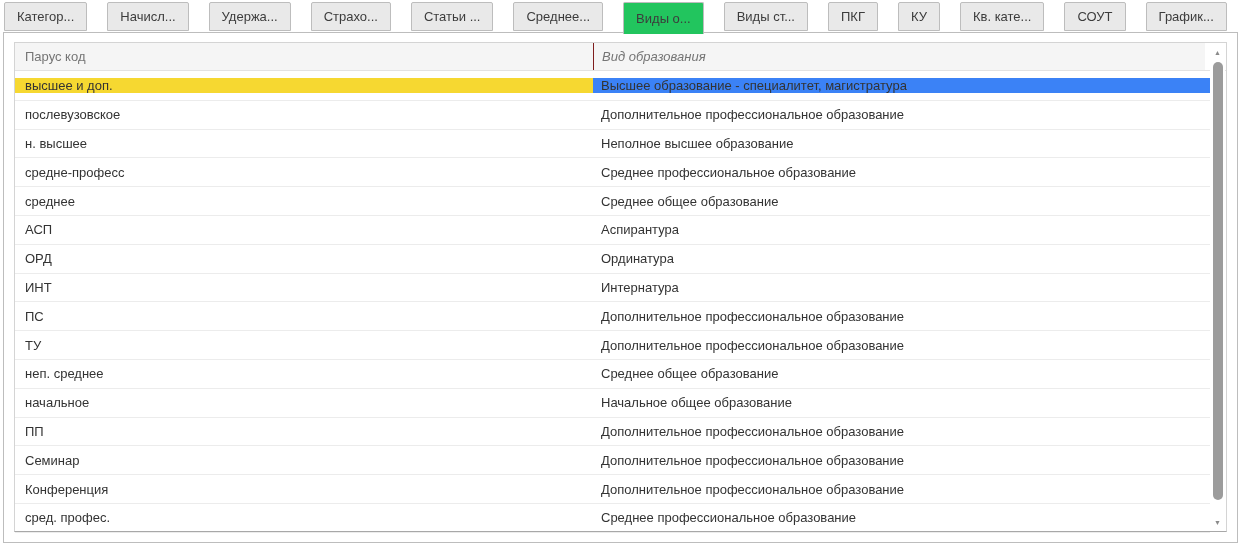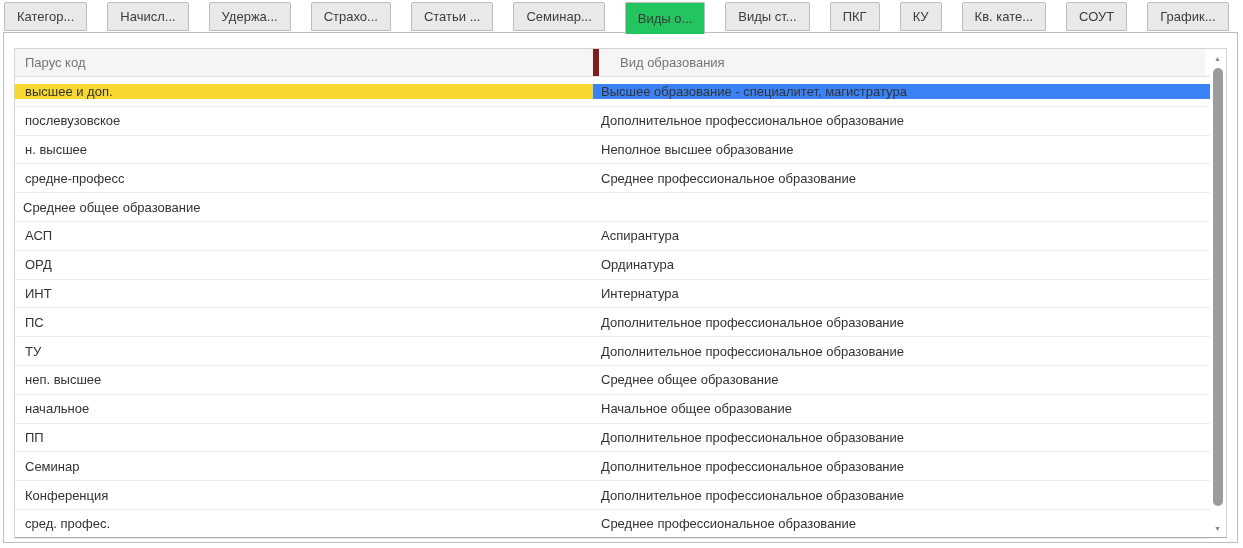--- a/index.html
+++ b/index.html
@@ -12,28 +12,28 @@
          border:1px solid #bdbdbd; border-radius:2px 2px 0 0;
          display:flex; align-items:center; font-size:13px; color:#3c3c3c;
          white-space:nowrap; cursor:default; }
   .tab.active { background:#22c55e; height:32px; border-bottom:none; z-index:4; }
 
   
   .panel { position:absolute; left:3px; top:32px; width:1235px; height:511px;
            border:1px solid #bdbdbd; background:#ffffff; z-index:1; }
 
   
-  .table { position:absolute; left:10px; top:15px; width:1213px; height:490px;
+  .table { position:absolute; left:10px; top:9px; width:1213px; height:490px;
            border:1px solid #d4d4d4; border-bottom-color:#a8a8a8; background:#fff; }
   .thead { display:flex; height:28px; align-items:center;
            background:#f5f5f5; border-bottom:1px solid #e2e2e2;
            font-size:13px; color:#757575; }
   .th-code { width:578px; padding-left:10px; height:100%; display:flex; align-items:center; }
-  .th-edu  { flex:1; padding-left:21px; height:100%; display:flex; align-items:center;
-             border-left:6px solid #7f1d1d; }
+  .th-edu  { flex:1; padding-left:8px; height:100%; display:flex; align-items:center;
+             border-left:1px solid #7f1d1d;font-style:italic; }
   .th-gutter { width:21px; height:100%; background:#ffffff; }
 
   .tbody { position:absolute; left:0; top:29px; right:0; bottom:0; }
   .row { display:flex; height:28.8px; align-items:center; margin-right:16px;
          border-bottom:1px solid #ececec; font-size:13px; color:#333; cursor:default; }
   .cell { display:flex; align-items:center; }
   .cell-code { width:578px; padding-left:10px; }
   .cell-edu  { flex:1; padding-left:8px; }
   .row.selected .cell-code { background:#f6d831; }
   .row.selected .cell-edu  { background:#3b82f6; }
@@ -60,21 +60,21 @@
     <div class="tab">
     <span>Удержа...</span>
   </div>
     <div class="tab">
     <span>Страхо...</span>
   </div>
     <div class="tab">
     <span>Статьи ...</span>
   </div>
     <div class="tab">
-    <span>Семинар...</span>
+    <span>Среднее...</span>
   </div>
     <div class="tab active">
     <span>Виды о...</span>
   </div>
     <div class="tab">
     <span>Виды ст...</span>
   </div>
     <div class="tab">
     <span>ПКГ</span>
   </div>
@@ -121,20 +121,21 @@
   </div>
         <div class="row">
     <div class="cell cell-code">н. высшее</div>
     <div class="cell cell-edu">Неполное высшее образование</div>
   </div>
         <div class="row">
     <div class="cell cell-code">средне-професс</div>
     <div class="cell cell-edu">Среднее профессиональное образование</div>
   </div>
         <div class="row">
+    <div class="cell cell-code">среднее</div>
     <div class="cell cell-edu">Среднее общее образование</div>
   </div>
         <div class="row">
     <div class="cell cell-code">АСП</div>
     <div class="cell cell-edu">Аспирантура</div>
   </div>
         <div class="row">
     <div class="cell cell-code">ОРД</div>
     <div class="cell cell-edu">Ординатура</div>
   </div>
@@ -144,21 +145,21 @@
   </div>
         <div class="row">
     <div class="cell cell-code">ПС</div>
     <div class="cell cell-edu">Дополнительное профессиональное образование</div>
   </div>
         <div class="row">
     <div class="cell cell-code">ТУ</div>
     <div class="cell cell-edu">Дополнительное профессиональное образование</div>
   </div>
         <div class="row">
-    <div class="cell cell-code">неп. высшее</div>
+    <div class="cell cell-code">неп. среднее</div>
     <div class="cell cell-edu">Среднее общее образование</div>
   </div>
         <div class="row">
     <div class="cell cell-code">начальное</div>
     <div class="cell cell-edu">Начальное общее образование</div>
   </div>
         <div class="row">
     <div class="cell cell-code">ПП</div>
     <div class="cell cell-edu">Дополнительное профессиональное образование</div>
   </div>

